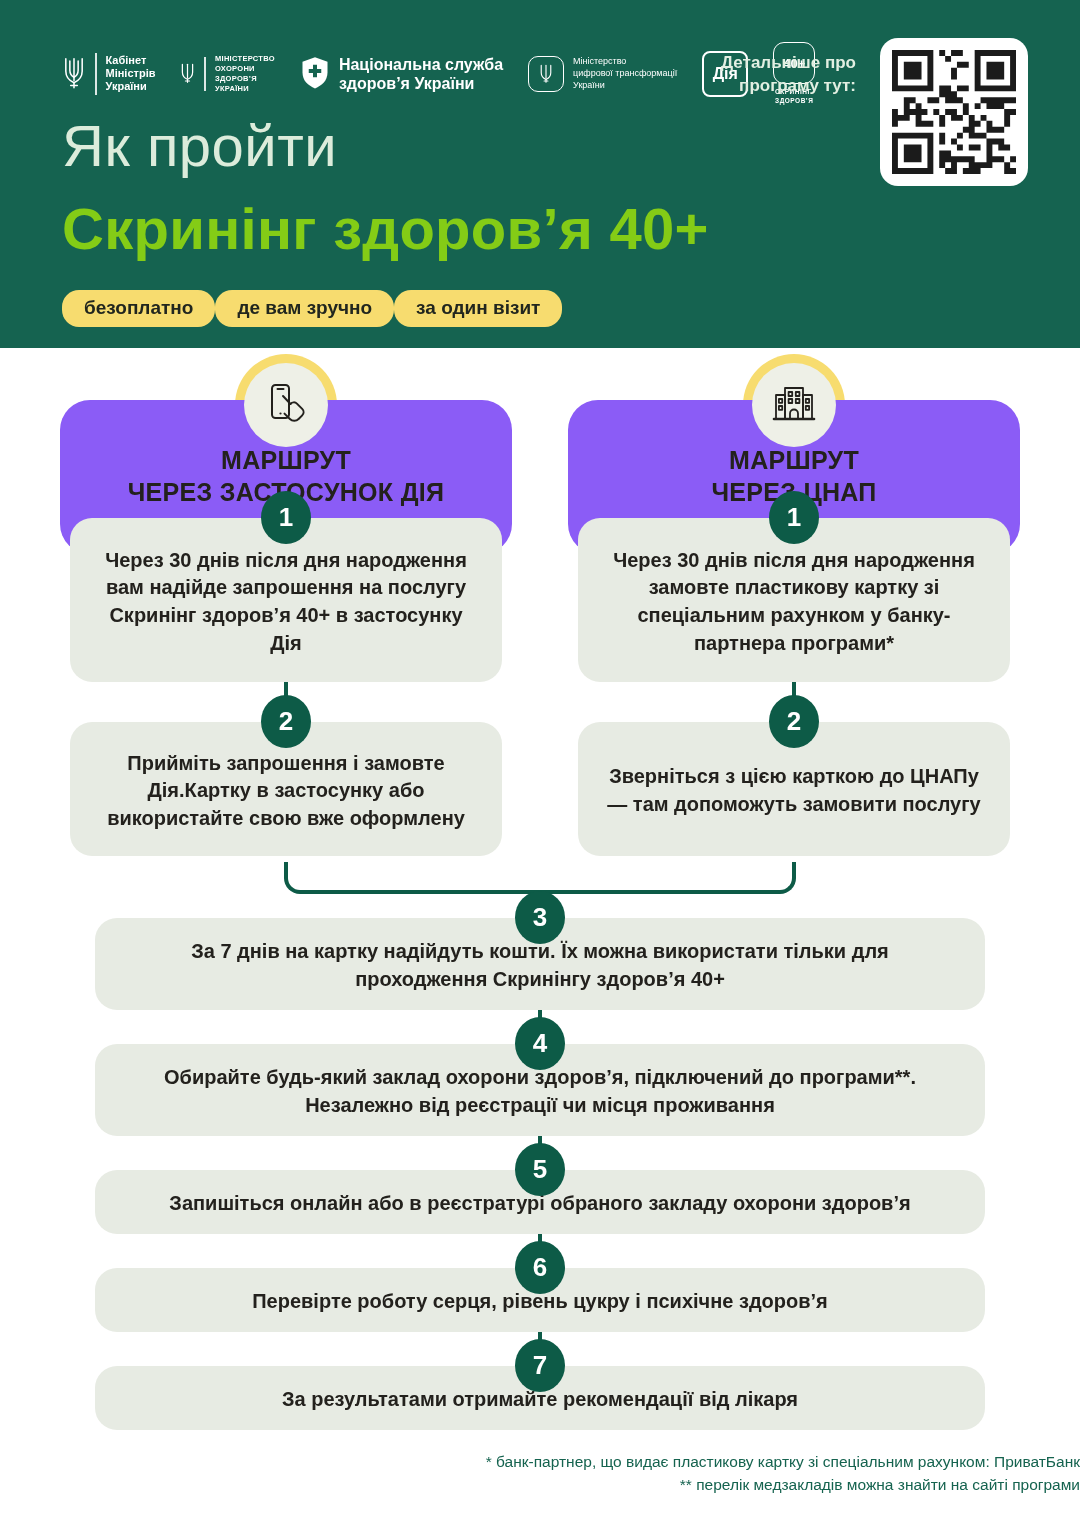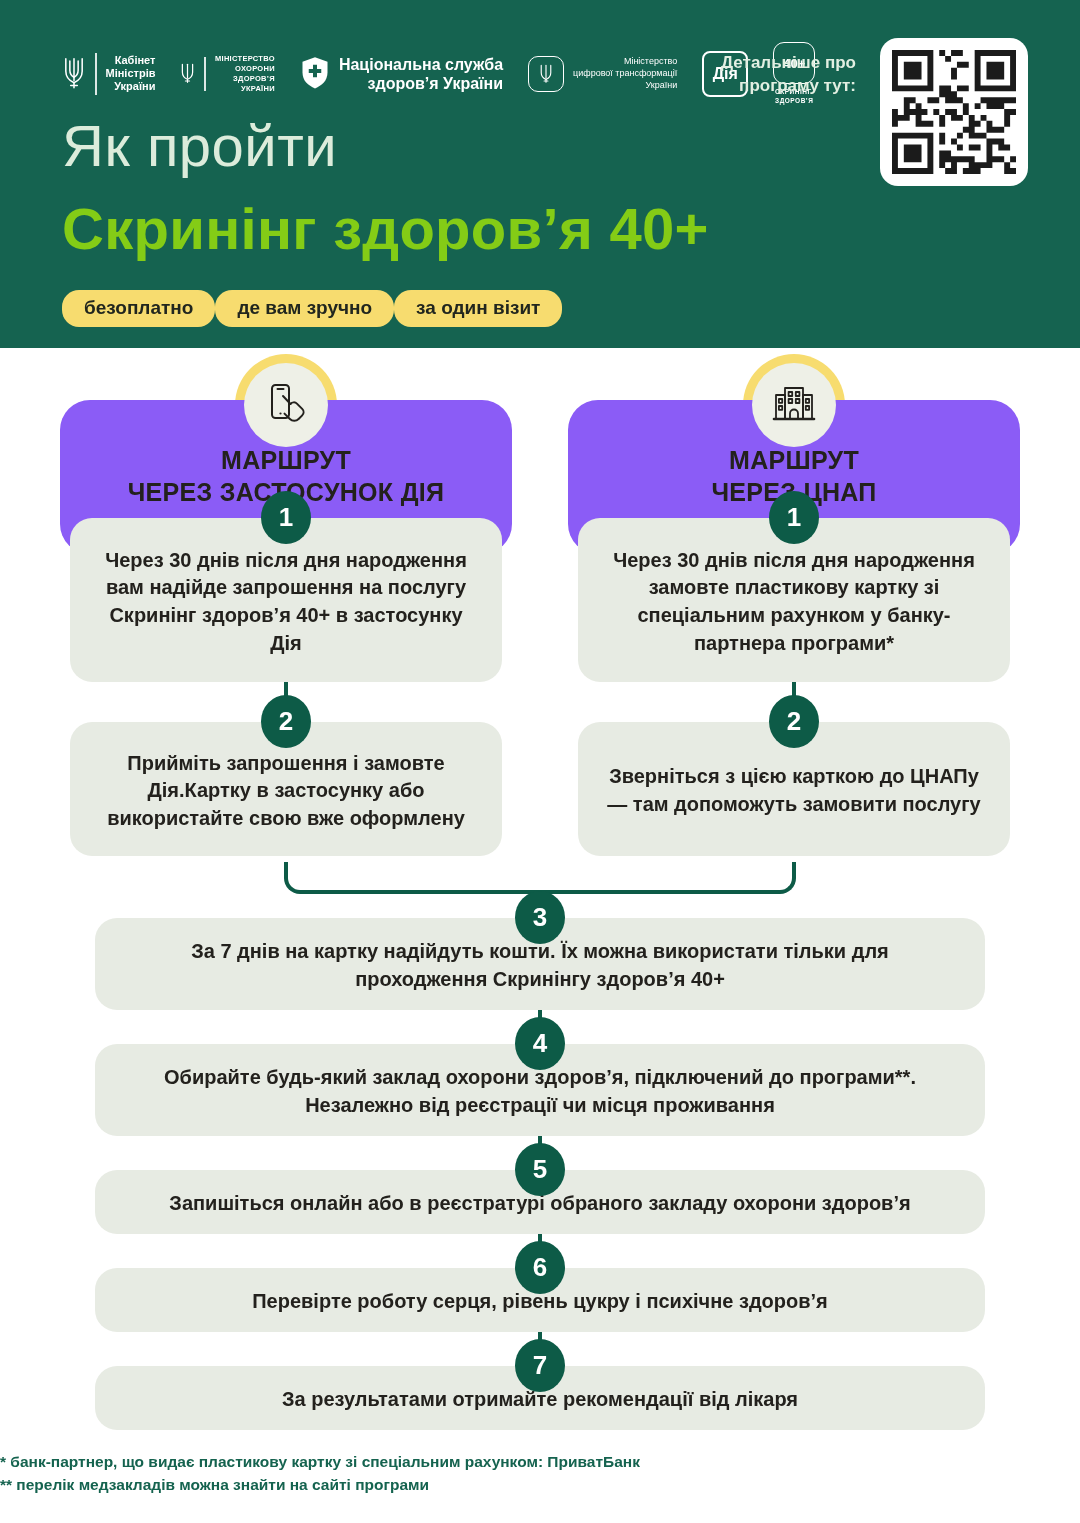--- a/index.html
+++ b/index.html
@@ -6,21 +6,21 @@
   body { background:#9aa39c; font-family:"Liberation Sans","DejaVu Sans",sans-serif; }
   .poster { position:relative; width:1080px; height:1523px; margin:0 auto; background:#ffffff; overflow:hidden; }
   .pre { white-space:pre-line; }
 
   
   .hero { position:relative; height:348px; background:#156350; color:#fff; }
   .logos { position:absolute; top:42px; left:62px; display:flex; align-items:center; gap:25px; }
   .logo { display:flex; align-items:center; gap:9px; }
   .logo-divider { width:1.5px; height:42px; background:rgba(255,255,255,.85); }
   .logo-divider.sm { height:34px; }
-  .logo-label { font-size:11px; font-weight:700; line-height:1.2; color:#fff;text-align:right; }
+  .logo-label { font-size:11px; font-weight:700; line-height:1.2; color:#fff; }
   .logo--moz .logo-label { font-size:7.5px; font-weight:600; letter-spacing:.3px; line-height:1.3; }
   .logo--nszu .logo-label { font-size:16px; }
   .logo--mintsyfra .logo-label { font-size:9px; font-weight:400; line-height:1.32; }
   .box-logo { border:2px solid #fff; border-radius:8px; display:flex; align-items:center; justify-content:center; color:#fff; font-weight:700; }
   .diia-box { width:46px; height:46px; font-size:16px; }
   .forty-box { width:42px; height:42px; font-size:13px; border-radius:11px; border-width:1.5px; }
   .forty-wrap { display:flex; flex-direction:column; align-items:center; }
   .forty-label { font-size:6.5px; font-weight:600; letter-spacing:.5px; margin-top:4px; line-height:1.35; color:#fff; }
   .squircle { width:36px; height:36px; border:1.5px solid #fff; border-radius:10px; display:flex; align-items:center; justify-content:center; }
 
@@ -56,21 +56,21 @@
   .merge::after { content:""; position:absolute; left:50%; transform:translateX(-50%); top:28px; width:4px; height:24px; background:#0d5b47; }
 
   
   .wide { width:890px; margin:24px auto 0; }
   .wide-card { padding:12px 40px 8px; }
   .wide-card.two { min-height:92px; }
   .wide-card.one { min-height:64px; }
   .gap-line { width:4px; height:34px; background:#0d5b47; margin:0 auto; }
 
   
-  .footnotes { margin-top:20px; text-align:left; color:#15634f; font-size:15.5px; font-weight:700; line-height:1.5; }
+  .footnotes { margin-top:20px; text-align:right; color:#15634f; font-size:15.5px; font-weight:400; line-height:1.5; }
 
   svg.icon-stroke { fill:none; stroke:#23211d; stroke-linecap:round; stroke-linejoin:round; }
   svg.white-stroke { fill:none; stroke:#ffffff; stroke-linecap:round; stroke-linejoin:round; }
 </style>
 </head>
 <body>
 
 <div class="poster">
 
   <header class="hero">

